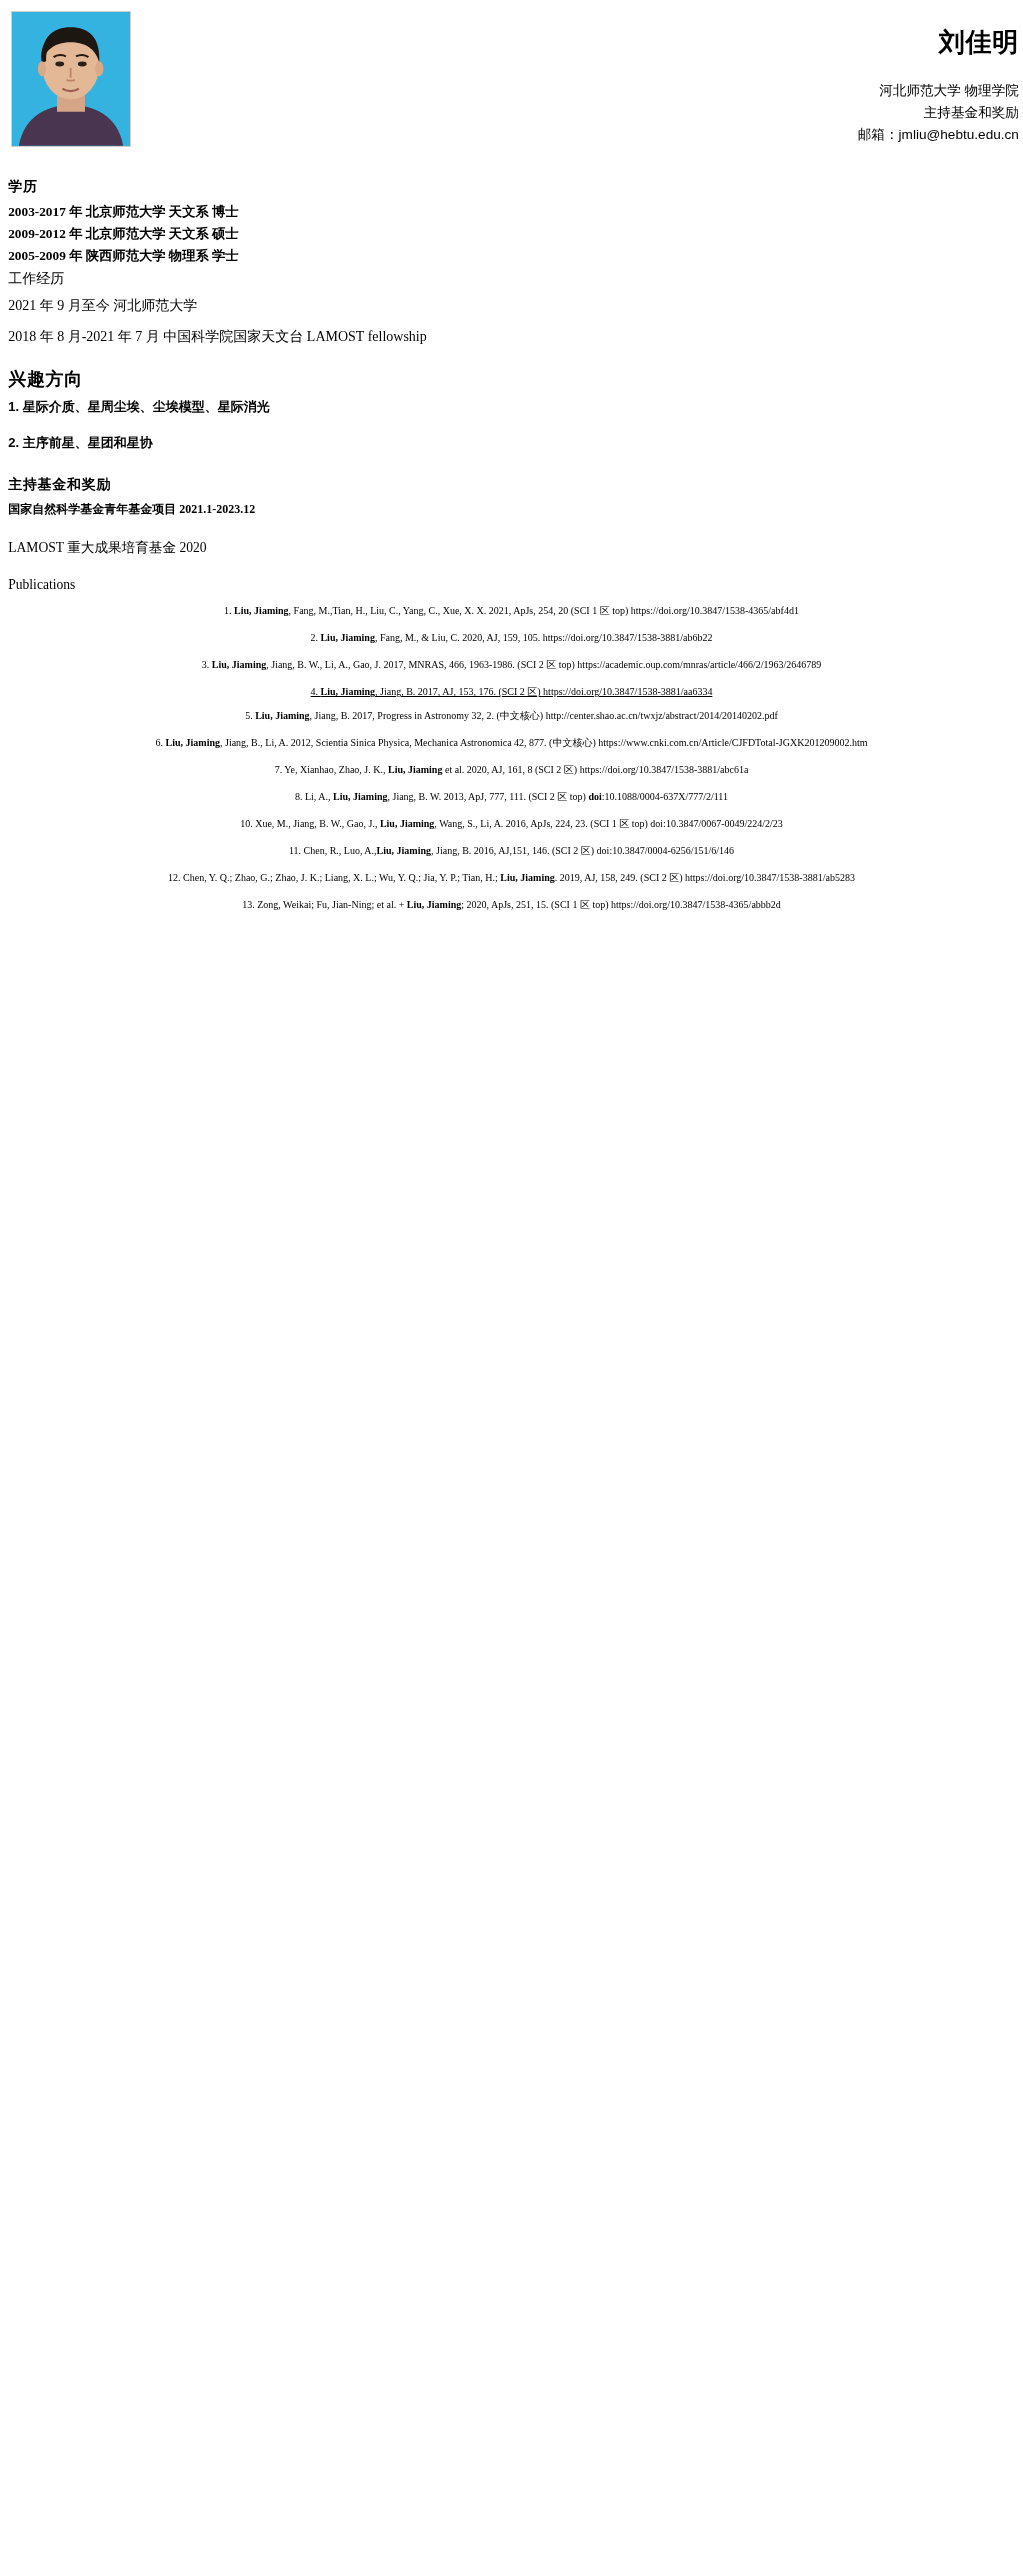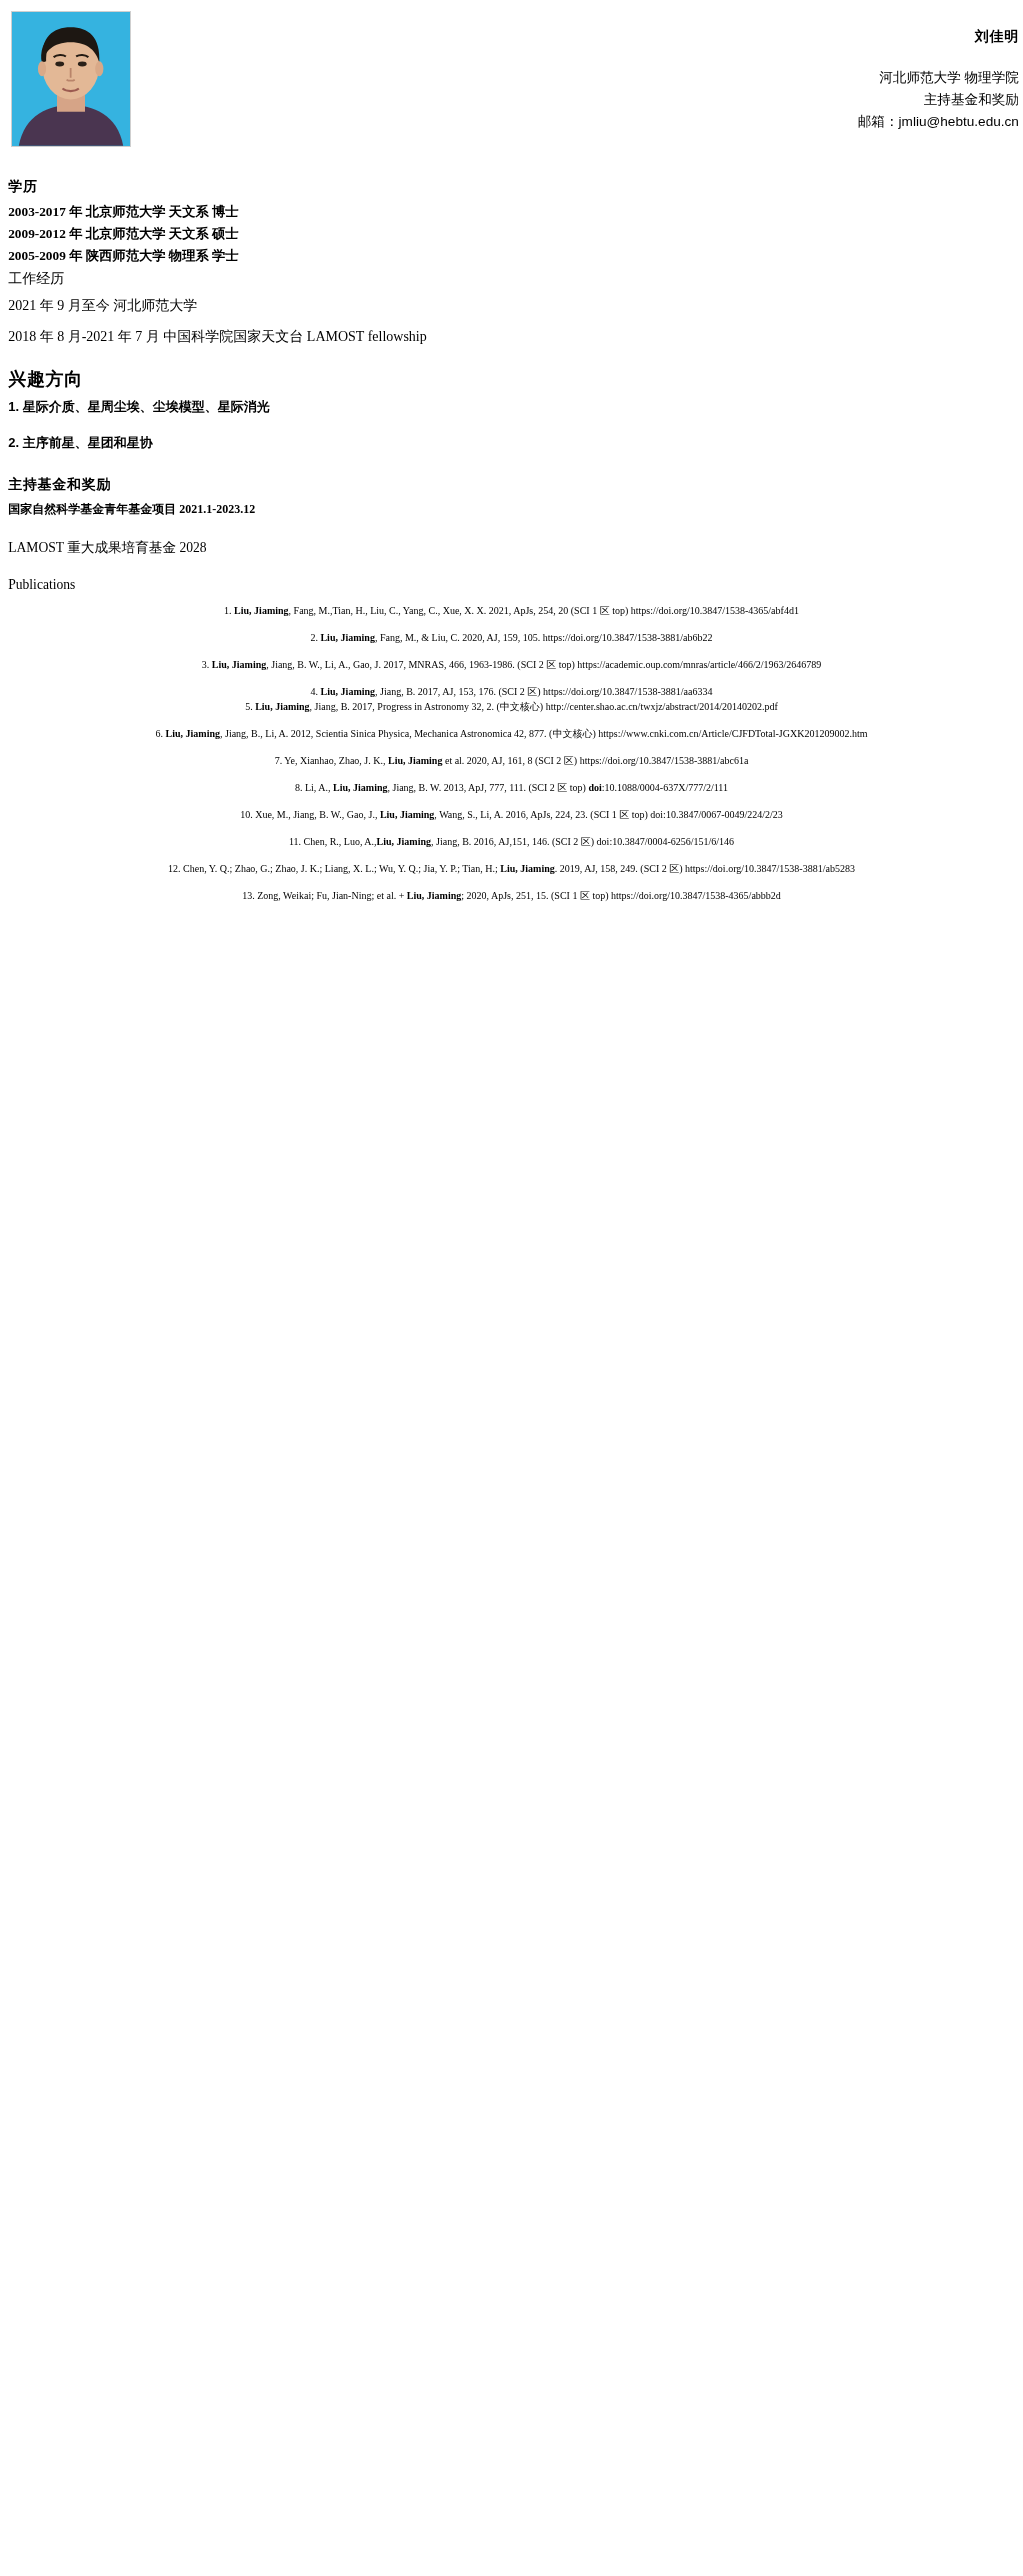--- a/index.html
+++ b/index.html
@@ -34,22 +34,22 @@
     border: 0.7px solid #cfcfcf;
     background: #3db7e4;
     overflow: hidden;
   }
   .photo svg { display: block; }
   .header-text {
     text-align: right;
     padding-right: 4.1px;
   }
   .name {
-    font-family: Liberation Sans, sans-serif;
-    font-size: 14px;
+    font-family: Liberation Serif, serif;
+    font-size: 26px;
     font-weight: bold;
     letter-spacing: 0.7px;
     margin: 16.4px 0 23px 0;
     line-height: 1.1;
   }
   .affil {
     font-family: "Liberation Sans", sans-serif;
     font-size: 13.6px;
     line-height: 1.62;
     font-weight: 500;
@@ -108,21 +108,21 @@
     font-family: "Liberation Serif", serif;
     font-size: 10px;
     line-height: 1.34;
     margin: 0 8.2px 13.6px 8.2px;
     text-align: center;
   }
   .pub b { font-weight: bold; }
   .spacer-lg { height: 20.5px; }
   .spacer-md { height: 12.3px; }
   .spacer-sm { height: 5.5px; }
-  .tight { margin-bottom: 1px; }
+  .tight { margin-bottom: 10px; text-decoration: underline; }
 </style>
 </head>
 <body>
 
 <div class="page">
 
   <div class="header">
     <div class="photo">
       <svg width="118" height="134" viewBox="0 0 173 196">
         <rect x="0" y="0" width="173" height="196" fill="#35b3e0"></rect>
@@ -171,21 +171,21 @@
   <div class="spacer-md"></div>
 
   <div class="sec-title smaller">兴趣方向</div>
   <div class="interest-item">1.  星际介质、星周尘埃、尘埃模型、星际消光</div>
   <div class="interest-item">2.  主序前星、星团和星协</div>
 
   <div class="spacer-sm"></div>
 
   <div class="sec-title">主持基金和奖励</div>
   <div class="fund-line">国家自然科学基金青年基金项目 2021.1-2023.12</div>
-  <div class="fund-line normal">LAMOST 重大成果培育基金 2028</div>
+  <div class="fund-line normal">LAMOST 重大成果培育基金 2020</div>
 
   <div class="pub-head">Publications</div>
 
   <div class="pub">1. <b>Liu, Jiaming</b>, Fang, M.,Tian, H., Liu, C., Yang, C., Xue, X. X. 2021, ApJs, 254, 20 (SCI 1 区 top) https://doi.org/10.3847/1538-4365/abf4d1</div>
   <div class="pub">2. <b>Liu, Jiaming</b>, Fang, M., &amp; Liu, C. 2020, AJ, 159, 105. https://doi.org/10.3847/1538-3881/ab6b22</div>
   <div class="pub">3. <b>Liu, Jiaming</b>, Jiang, B. W., Li, A., Gao, J. 2017, MNRAS, 466, 1963-1986. (SCI 2 区 top) https://academic.oup.com/mnras/article/466/2/1963/2646789</div>
   <div class="pub tight">4. <b>Liu, Jiaming</b>, Jiang, B. 2017, AJ, 153, 176. (SCI 2 区) https://doi.org/10.3847/1538-3881/aa6334</div>
   <div class="pub">5. <b>Liu, Jiaming</b>, Jiang, B. 2017, Progress in Astronomy 32, 2. (中文核心) http://center.shao.ac.cn/twxjz/abstract/2014/20140202.pdf</div>
   <div class="pub">6. <b>Liu, Jiaming</b>, Jiang, B., Li, A. 2012, Scientia Sinica Physica, Mechanica Astronomica 42, 877. (中文核心) https://www.cnki.com.cn/Article/CJFDTotal-JGXK201209002.htm</div>
   <div class="pub">7. Ye, Xianhao, Zhao, J. K., <b>Liu, Jiaming</b> et al. 2020, AJ, 161, 8 (SCI 2 区) https://doi.org/10.3847/1538-3881/abc61a</div>

